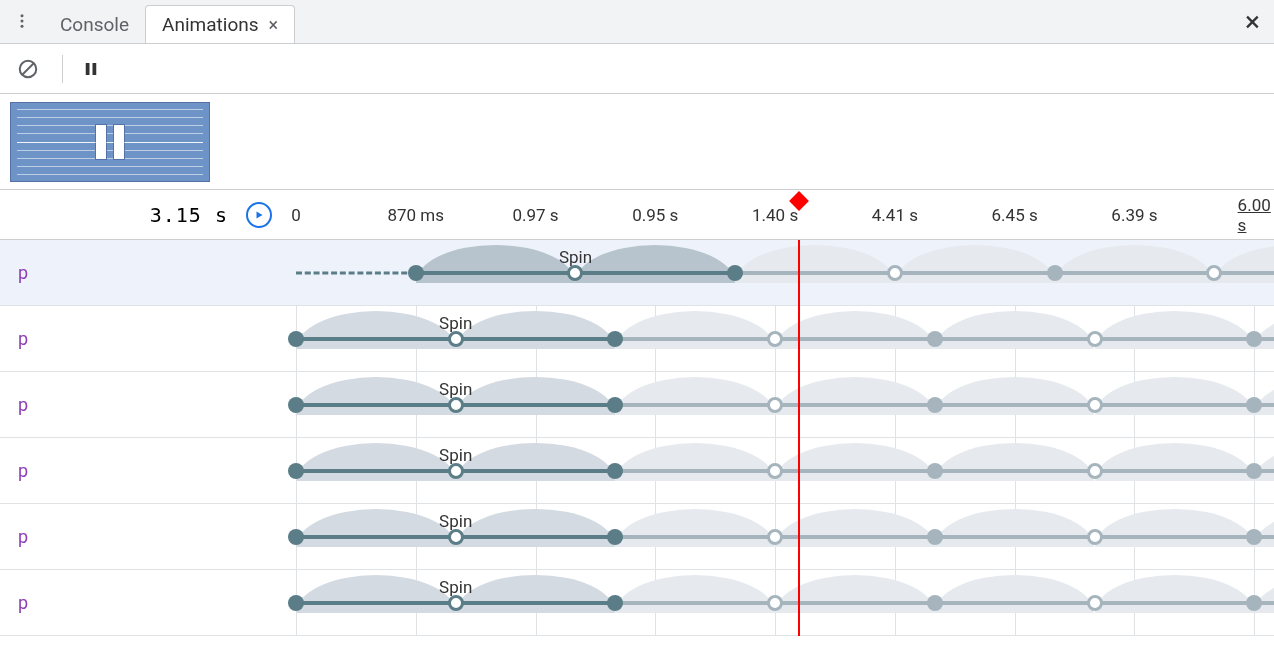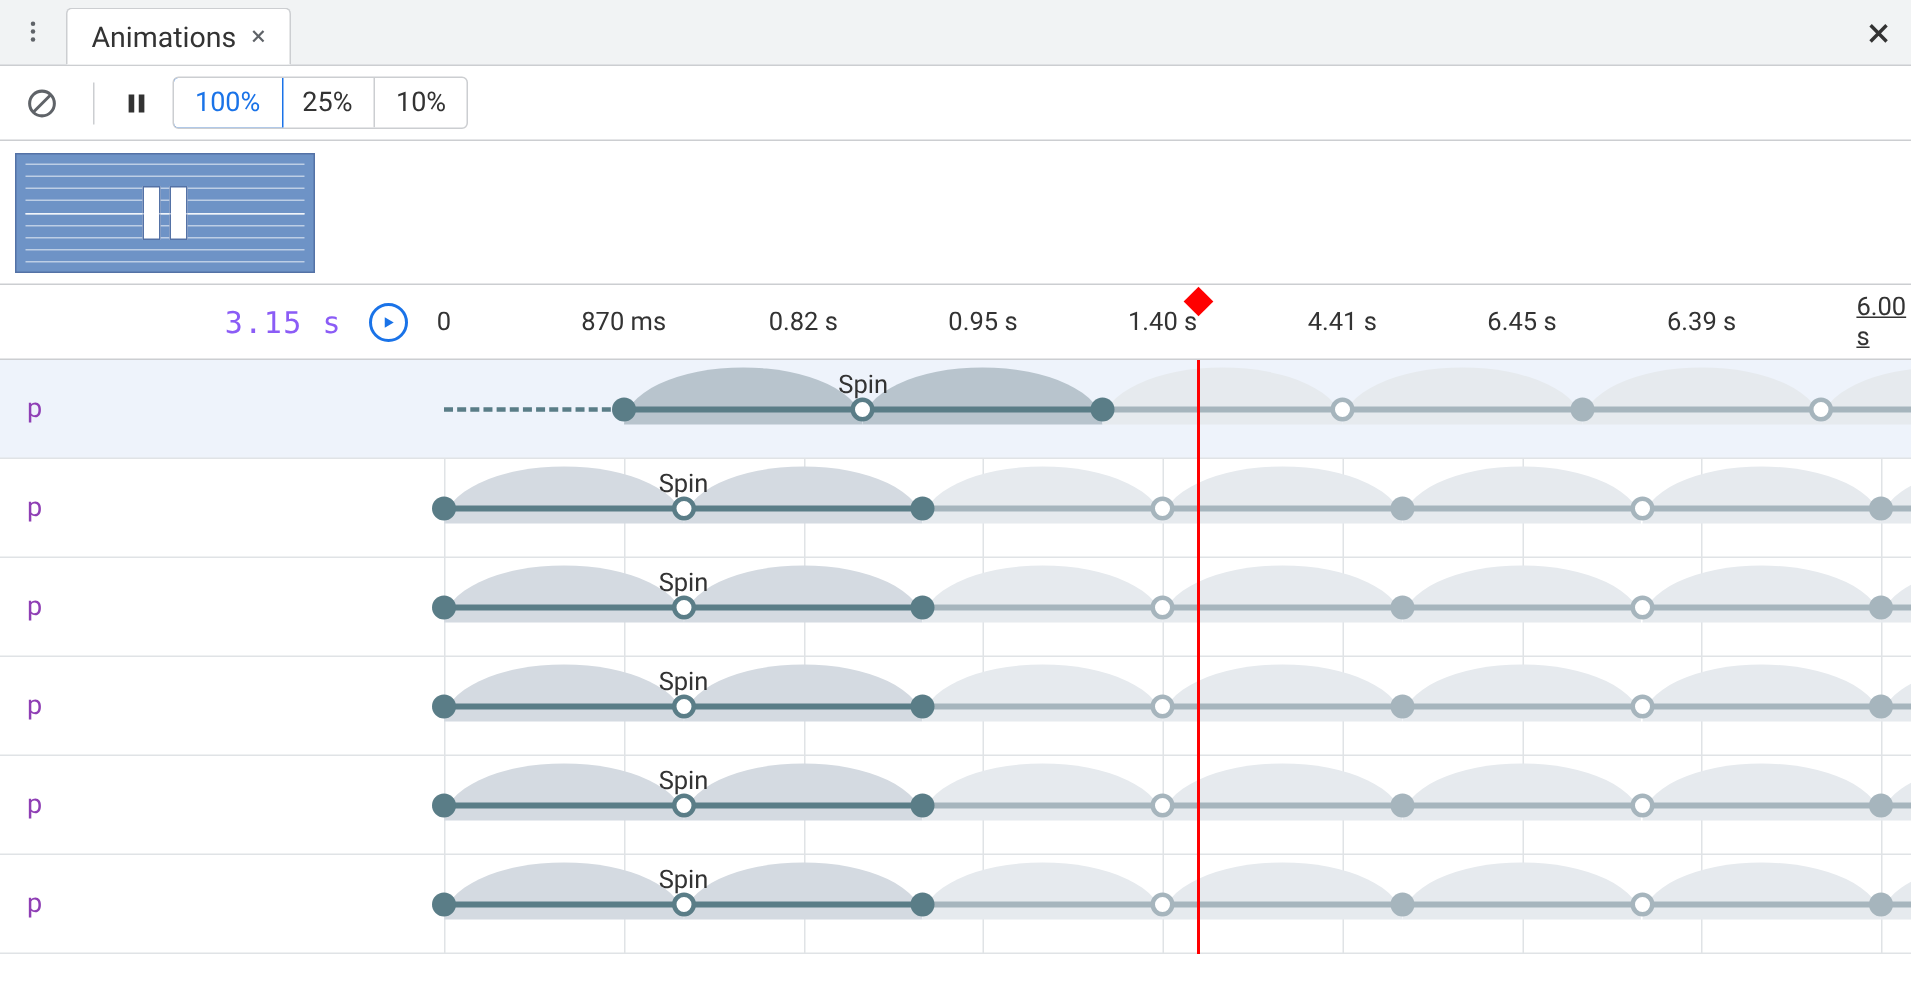--- a/index.html
+++ b/index.html
@@ -23,21 +23,21 @@
 .preview-row{height:96px;border-bottom:1px solid #ccced1;padding:8px 10px;display:flex}
 .preview{width:200px;height:80px;background:#6e93c6;border:1px solid #5472a6;display:flex;align-items:center;justify-content:center;position:relative;cursor:pointer}
 .preview::before,.preview::after{content:"";position:absolute;left:6px;right:6px;height:1px;background:rgba(255,255,255,.55)}
 .pv-lines{position:absolute;inset:6px;display:flex;flex-direction:column;justify-content:space-between}
 .pv-lines div{height:1px;background:rgba(255,255,255,.55)}
 .pv-pause{position:relative;display:flex;gap:6px}
 .pv-pause span{width:12px;height:36px;background:#fff;border:1px solid #5472a6}
 
 .ruler{height:50px;border-bottom:1px solid #ccced1;display:flex;align-items:center;position:relative}
 .ruler-left{width:290px;display:flex;align-items:center;justify-content:flex-end;padding-right:18px;gap:18px}
-.cur-time{font-size:20px;color:#8b5cf6;font-family:monospace;letter-spacing:1px}
+.cur-time{font-size:20px;color:#000000;font-family:monospace;letter-spacing:1px}
 .play-circ{width:26px;height:26px;border:2px solid #1a73e8;border-radius:50%;display:flex;align-items:center;justify-content:center;cursor:pointer}
 .play-circ svg{fill:#1a73e8}
 .ruler-ticks{position:relative;flex:1;height:100%}
 .tick{position:absolute;top:50%;transform:translate(-50%,-50%);font-size:17px;color:#333}
 .playhead{position:absolute;top:4px;width:14px;height:14px;background:red;transform:translateX(-50%) rotate(45deg);z-index:5}
 .playline{position:absolute;top:0;bottom:0;width:2px;background:red;transform:translateX(-50%);z-index:4;pointer-events:none}
 
 .tracks{position:relative}
 .grid{position:absolute;left:290px;right:0;top:0;bottom:0;pointer-events:none}
 .gridline{position:absolute;top:0;bottom:0;width:1px;background:#e0e3e6}
@@ -62,45 +62,43 @@
 <body>
 
 <div class="top-bar">
   <div class="kebab">
     <svg viewBox="0 0 24 24">
         <circle cx="12" cy="5" r="2"></circle>
         <circle cx="12" cy="12" r="2"></circle>
         <circle cx="12" cy="19" r="2"></circle>
       </svg>
   </div>
+  <div class="tab">
+      <span>Console</span>
+    </div>
   <div class="tab active">
     <span>Animations</span>
     <span class="x">×</span>
   </div>
   <div class="close-x">×</div>
 </div>
 
 <div class="toolbar">
   <div class="tb-ico">
     <svg width="22" height="22" viewBox="0 0 24 24">
         <circle cx="12" cy="12" r="9" fill="none" stroke="#5f6368" stroke-width="2.2"></circle>
         <line x1="6" y1="18" x2="18" y2="6" stroke="#5f6368" stroke-width="2.2"></line>
       </svg>
   </div>
   <div class="sep"></div>
   <div class="tb-ico">
     <svg width="18" height="18" viewBox="0 0 24 24" fill="#333">
         <rect x="5" y="4" width="5" height="16"></rect>
         <rect x="14" y="4" width="5" height="16"></rect>
       </svg>
-  </div>
-  <div class="speed-group">
-    <div class="speed sel">100%</div>
-    <div class="speed">25%</div>
-    <div class="speed">10%</div>
   </div>
 </div>
 
 <div class="preview-row">
   <div class="preview">
     <div class="pv-lines">
         <div></div>
         <div></div>
         <div></div>
         <div></div>
@@ -122,21 +120,21 @@
     <span class="cur-time">3.15 s</span>
     <div class="play-circ">
       <svg width="12" height="12" viewBox="0 0 24 24">
           <path d="M7 5v14l12-7z"></path>
         </svg>
     </div>
   </div>
   <div class="ruler-ticks" id="ticks">
       <div class="tick" style="left: 6px;">0</div>
       <div class="tick" style="left: 125.775px;">870 ms</div>
-      <div class="tick" style="left: 245.55px;">0.82 s</div>
+      <div class="tick" style="left: 245.55px;">0.97 s</div>
       <div class="tick" style="left: 365.325px;">0.95 s</div>
       <div class="tick" style="left: 485.1px;">1.40 s</div>
       <div class="tick" style="left: 604.875px;">4.41 s</div>
       <div class="tick" style="left: 724.65px;">6.45 s</div>
       <div class="tick" style="left: 844.425px;">6.39 s</div>
       <div class="tick" style="left: 964.2px; text-decoration: underline;">6.00 s</div>
       <div class="playhead" style="left: 509.055px;"></div>
     </div>
 </div>
 

